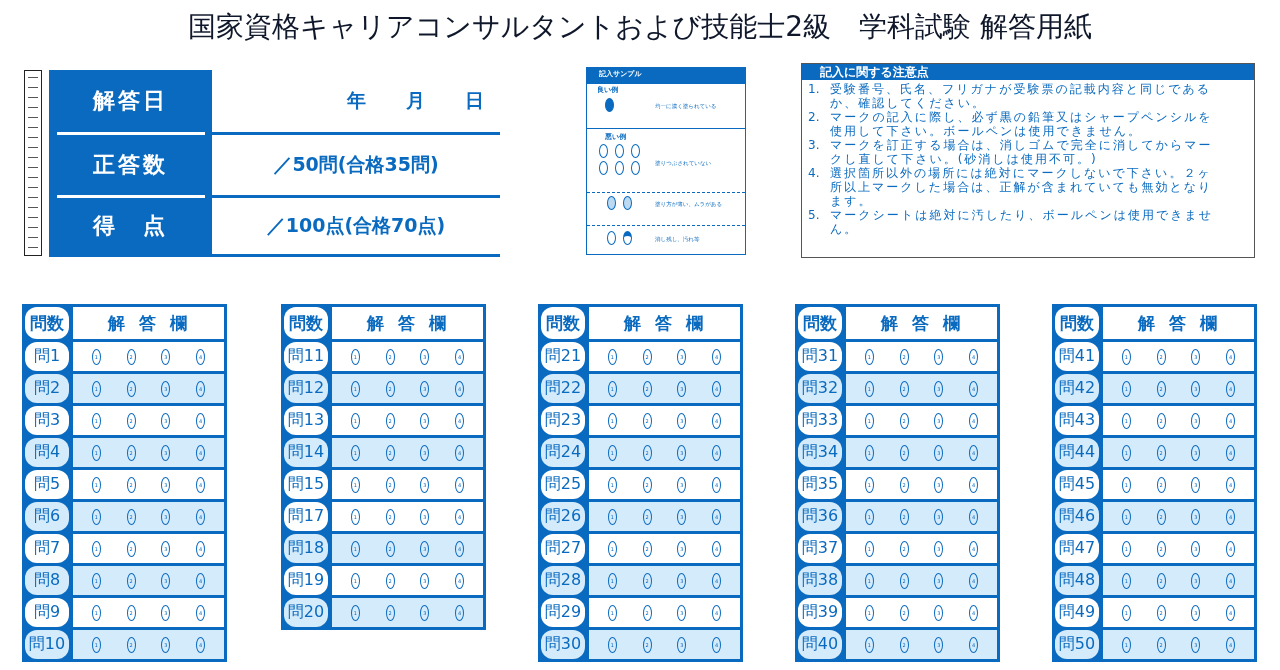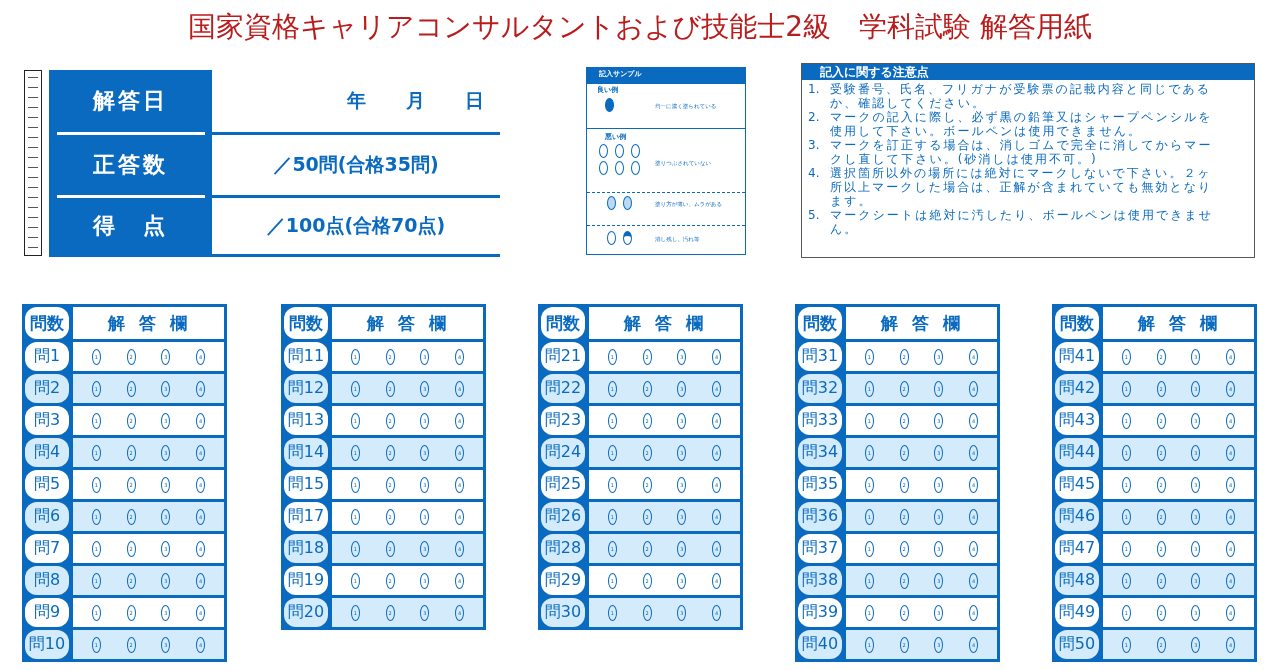--- a/index.html
+++ b/index.html
@@ -1,17 +1,17 @@
 <!DOCTYPE html>
 <html><head>
 <meta charset="utf-8">
 <style>
   html,body{margin:0;padding:0;background:#fff;}
   body{width:1280px;height:670px;position:relative;overflow:hidden;font-family:"DejaVu Sans","Liberation Sans",sans-serif;color:#0a6abf;}
-  .title{position:absolute;left:0;top:8px;width:1280px;text-align:center;font-size:28px;color:#b91c1c;letter-spacing:0px;white-space:pre;}
+  .title{position:absolute;left:0;top:8px;width:1280px;text-align:center;font-size:28px;color:#0f172a;letter-spacing:0px;white-space:pre;}
   
   .ruler{position:absolute;left:24px;top:70px;width:18px;height:186px;border:1px solid #222;box-sizing:border-box;background:#fff;}
   .ruler .tick{position:absolute;left:3px;width:10px;height:1px;background:#555;}
   
   .summary{position:absolute;left:49px;top:70px;width:451px;height:187px;background:#0a6abf;}
   .srow{position:absolute;left:0;width:451px;height:60px;}
   .slabel{position:absolute;left:0;top:0;width:163px;height:100%;display:flex;align-items:center;justify-content:center;color:#fff;font-weight:bold;font-size:22px;letter-spacing:3px;}
   .sval{position:absolute;left:163px;top:0;width:288px;height:100%;background:#fff;display:flex;align-items:center;justify-content:center;color:#0a6abf;font-weight:bold;font-size:19px;}
   .sdiv{position:absolute;left:8px;width:148px;height:3px;background:#fff;}
   .sval.date{justify-content:flex-end;padding-right:14px;box-sizing:border-box;letter-spacing:2px;}
@@ -380,20 +380,29 @@
       </div>
       <div class="arow alt">
         <div class="q">問26</div>
         <div class="opts">
           <div class="opt">1</div>
           <div class="opt">2</div>
           <div class="opt">3</div>
           <div class="opt">4</div>
         </div>
       </div>
+      <div class="arow">
+        <div class="q">問27</div>
+        <div class="opts">
+          <div class="opt">1</div>
+          <div class="opt">2</div>
+          <div class="opt">3</div>
+          <div class="opt">4</div>
+        </div>
+      </div>
       <div class="arow alt">
         <div class="q">問28</div>
         <div class="opts">
           <div class="opt">1</div>
           <div class="opt">2</div>
           <div class="opt">3</div>
           <div class="opt">4</div>
         </div>
       </div>
       <div class="arow">

